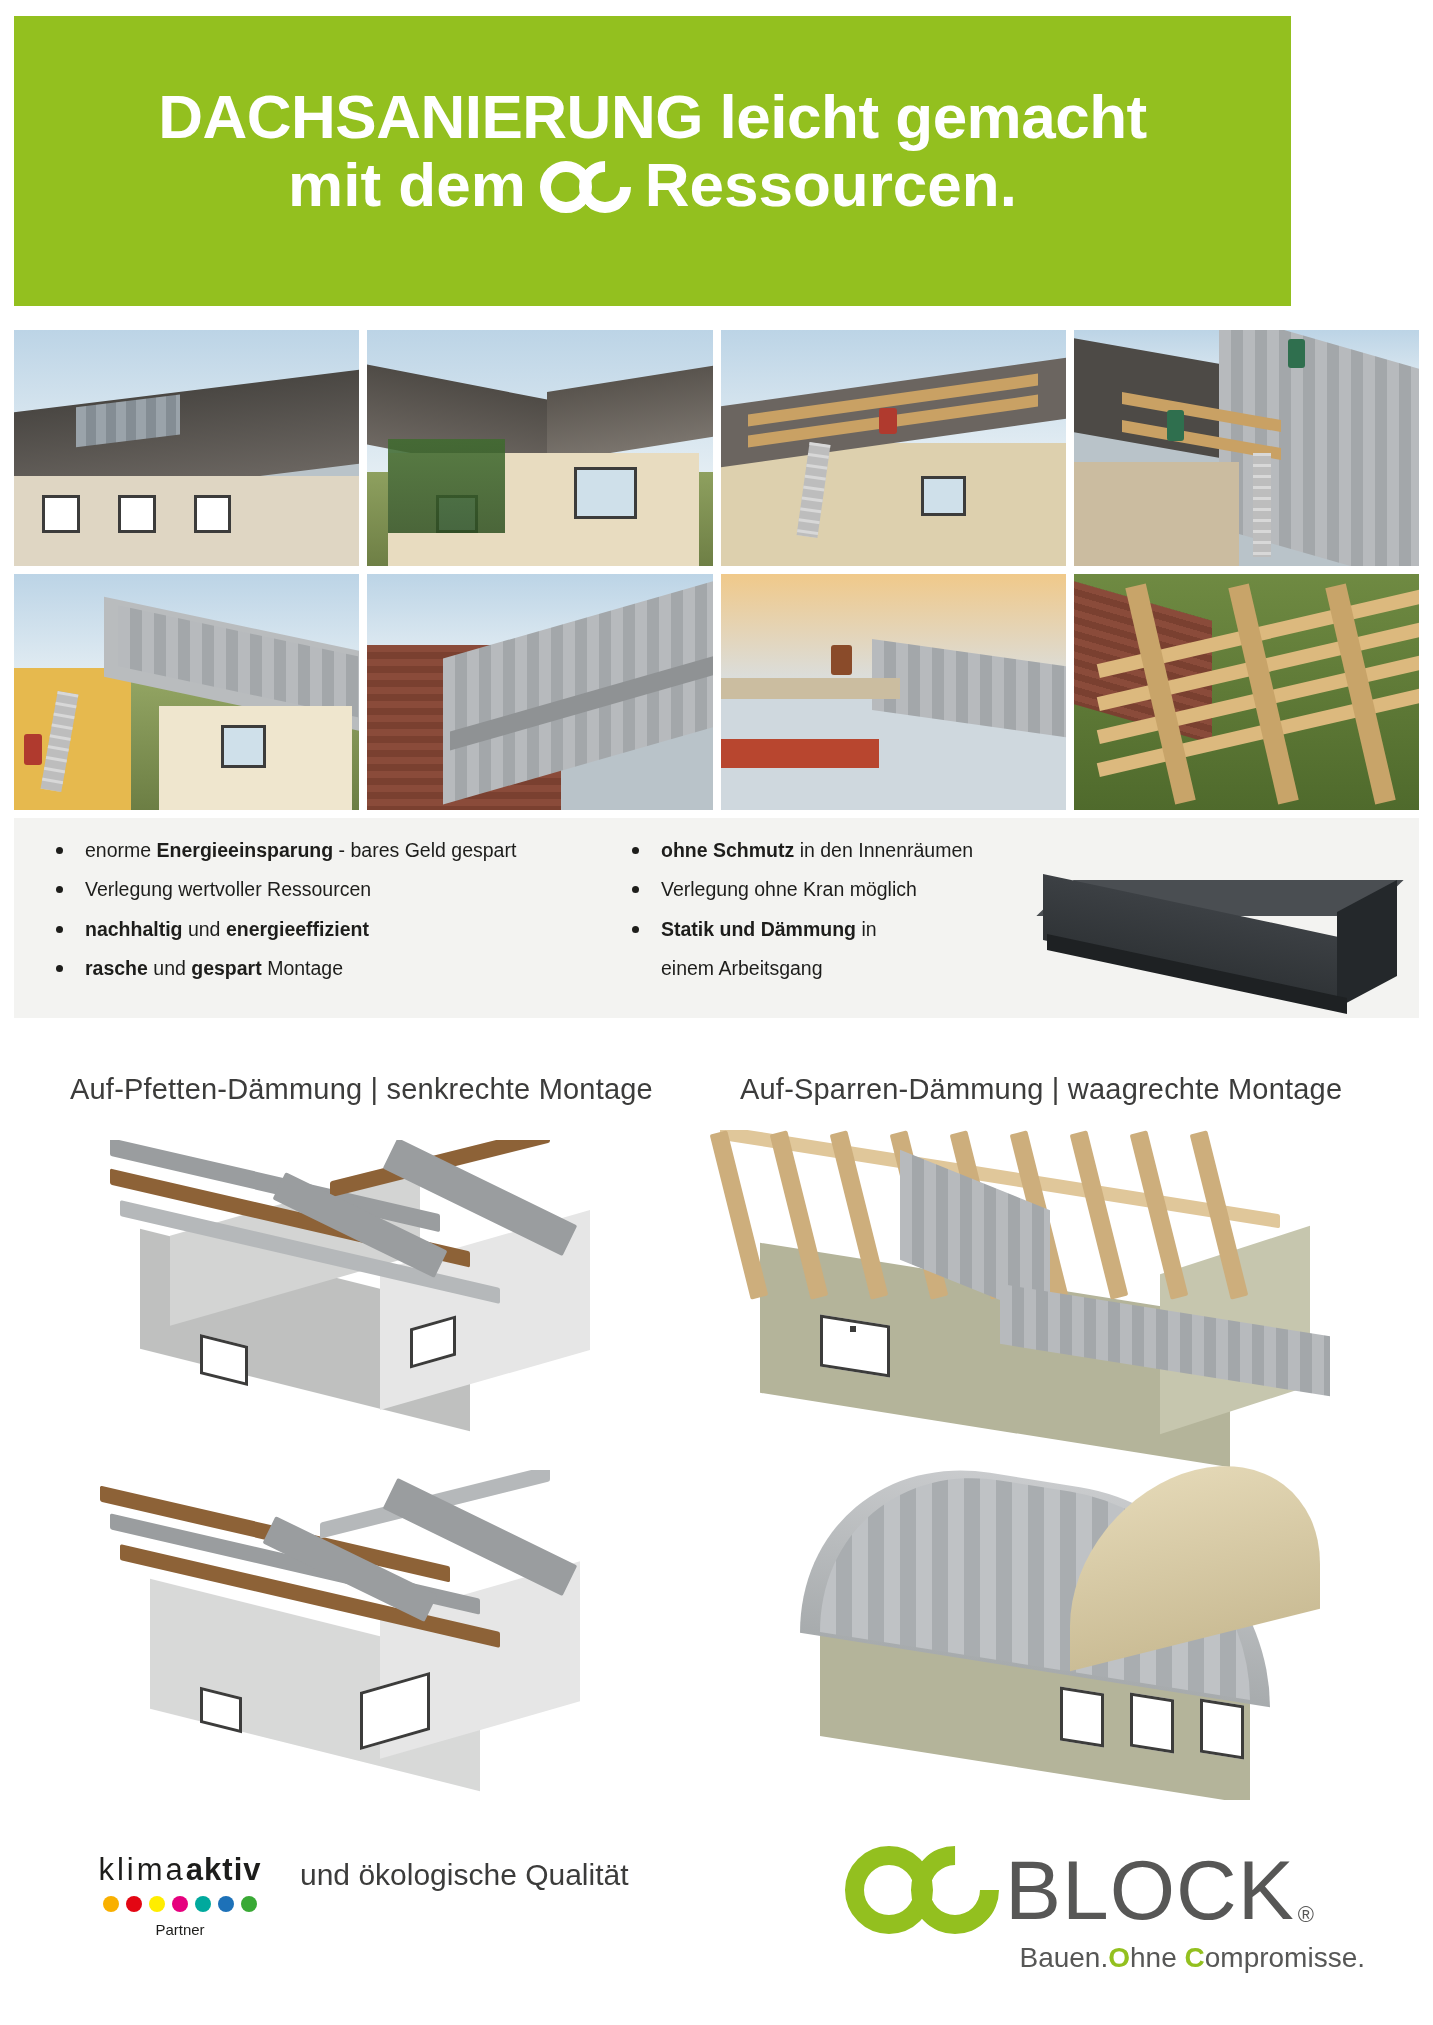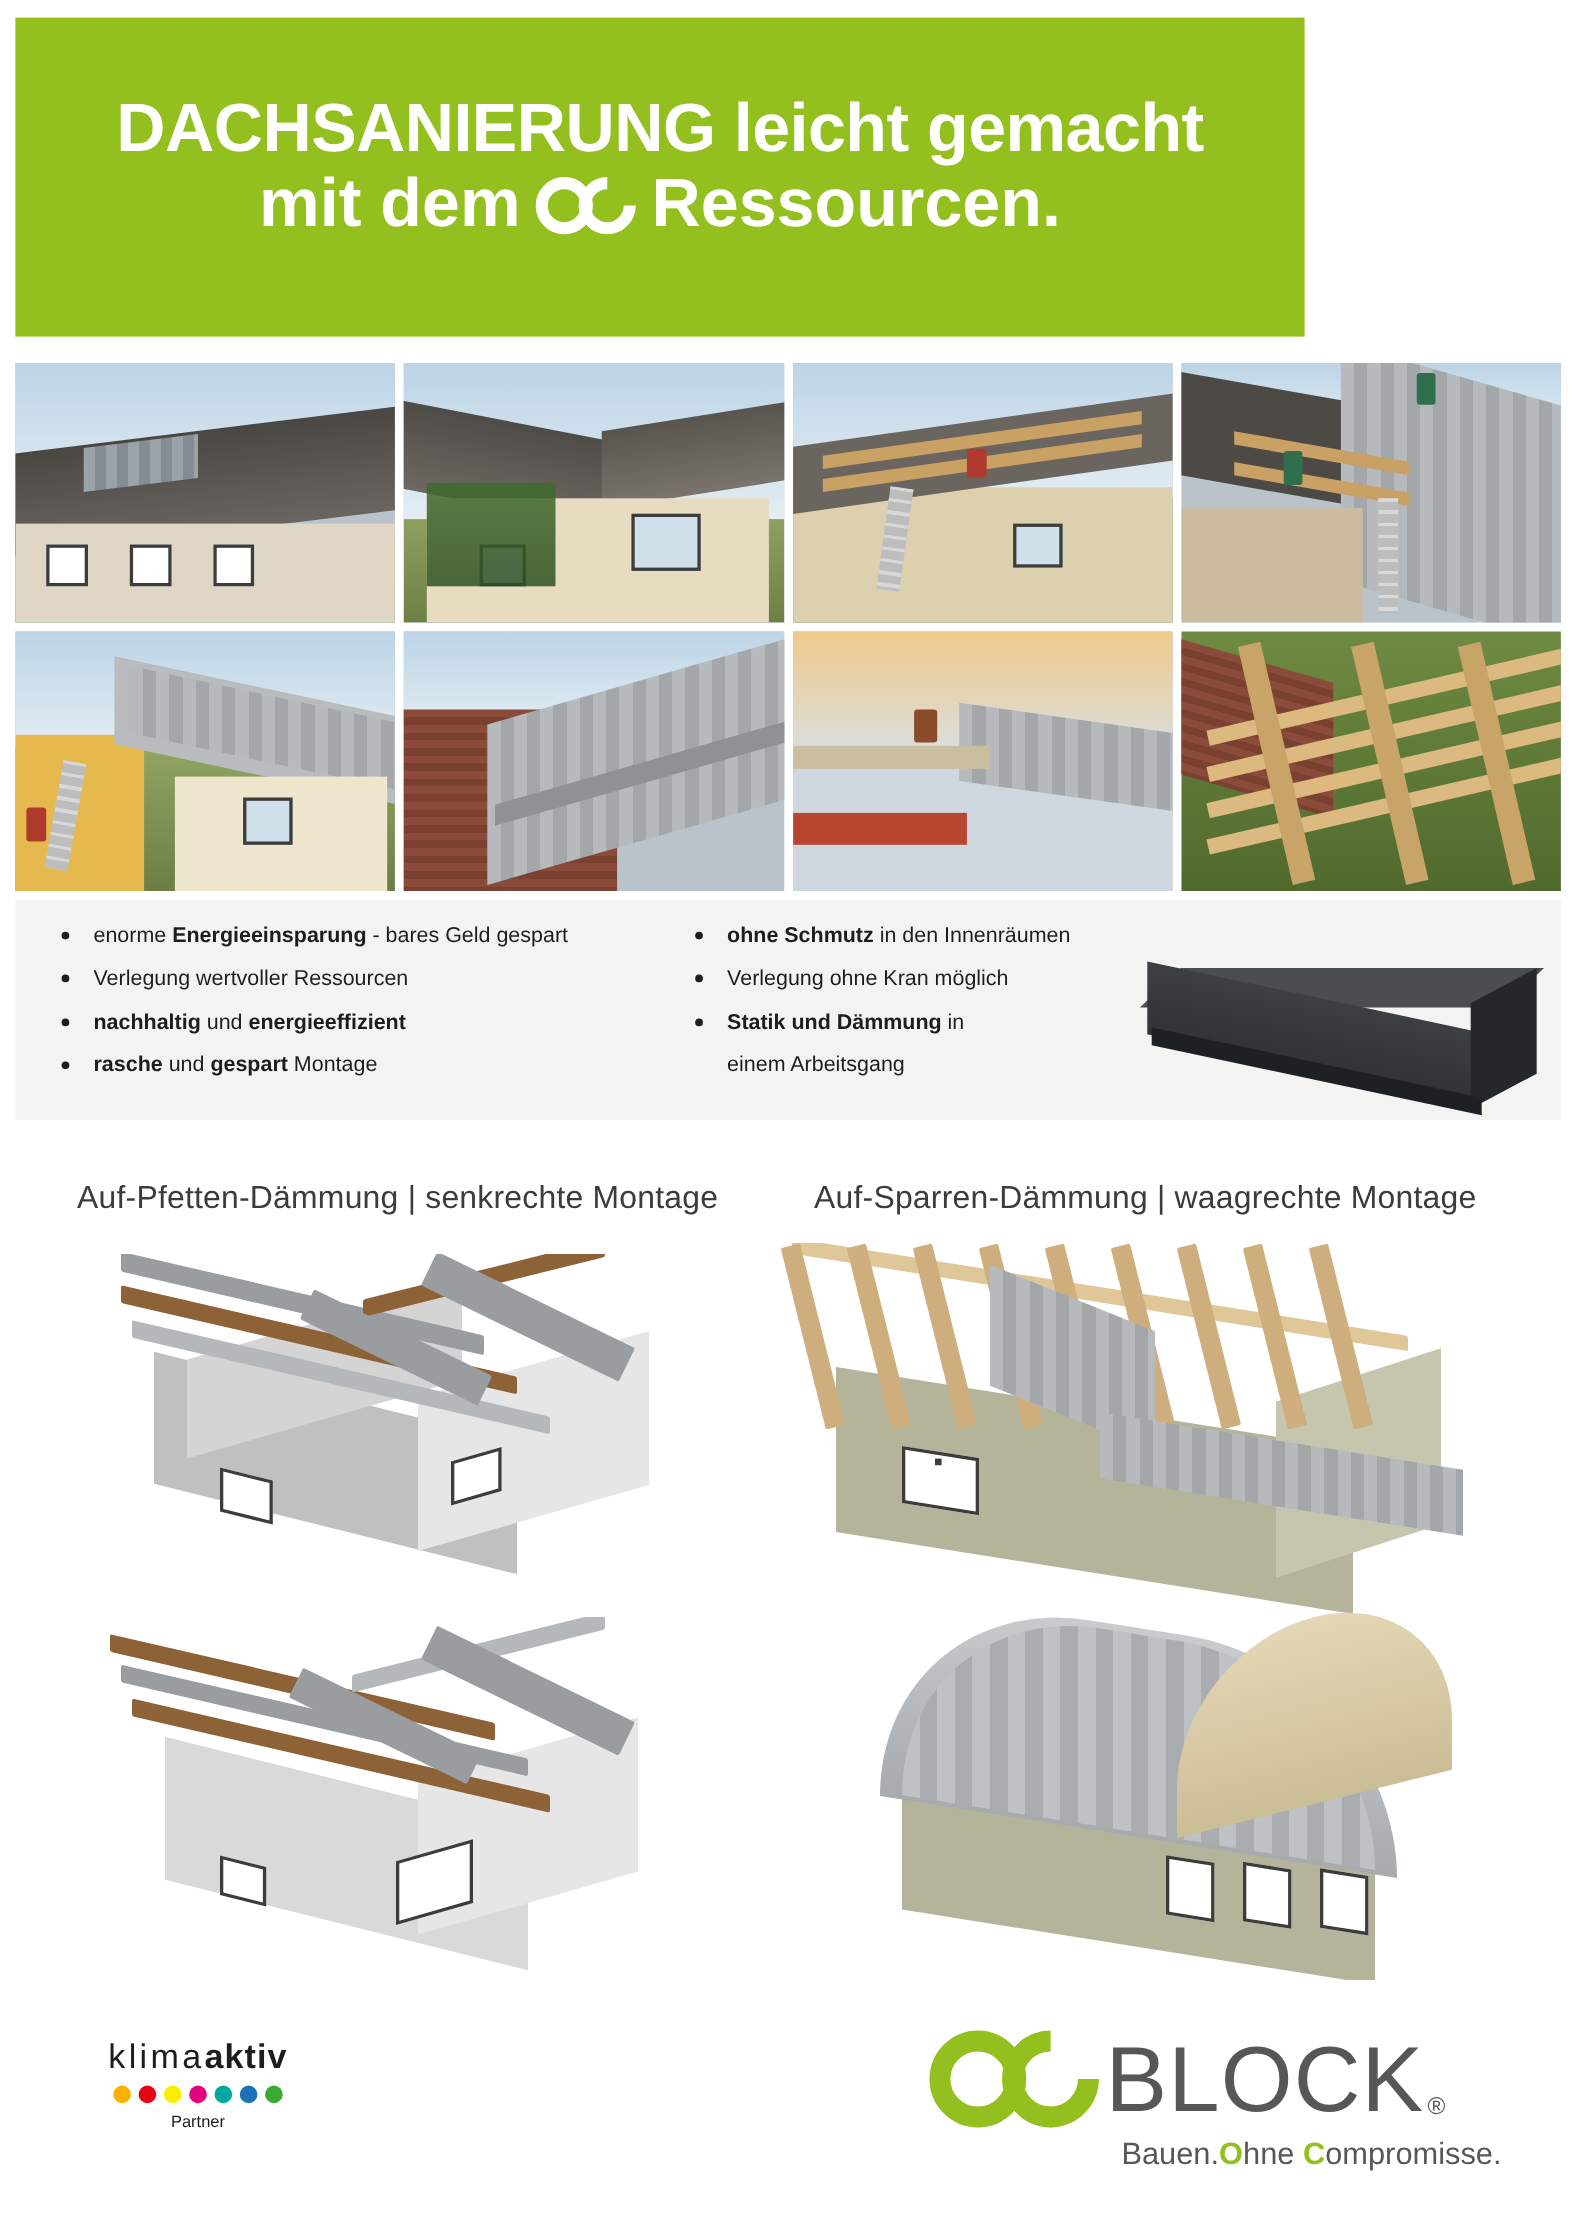--- a/index.html
+++ b/index.html
@@ -13,21 +13,21 @@
     position: relative;
     font-family: "Liberation Sans", sans-serif;
     overflow: hidden;
   }
 
   
   .header {
     position: absolute;
     left: 14px;
     top: 16px;
-    width: 1172px;
+    width: 1277px;
     height: 290px;
     background: #93c01f;
     display: flex;
     flex-direction: column;
     align-items: center;
     justify-content: center;
     box-sizing: border-box;
     padding-bottom: 18px;
   }
   .header-line1 {
@@ -568,20 +568,21 @@
       <span style="background:#ffed00"></span>
       <span style="background:#e6007e"></span>
       <span style="background:#00a99d"></span>
       <span style="background:#1d71b8"></span>
       <span style="background:#39a935"></span>
     </div>
     <div class="klima-partner">Partner</div>
   </div>
 
   <div class="quality">
+    <div>und ökologische Qualität</div>
   </div>
 
   <div class="logo">
     <div class="logo-main">
       <span class="logo-oc">
         <span class="o"></span>
           <span class="c"></span>
       </span>
       <span class="logo-block">
         <span>BLOCK</span>

